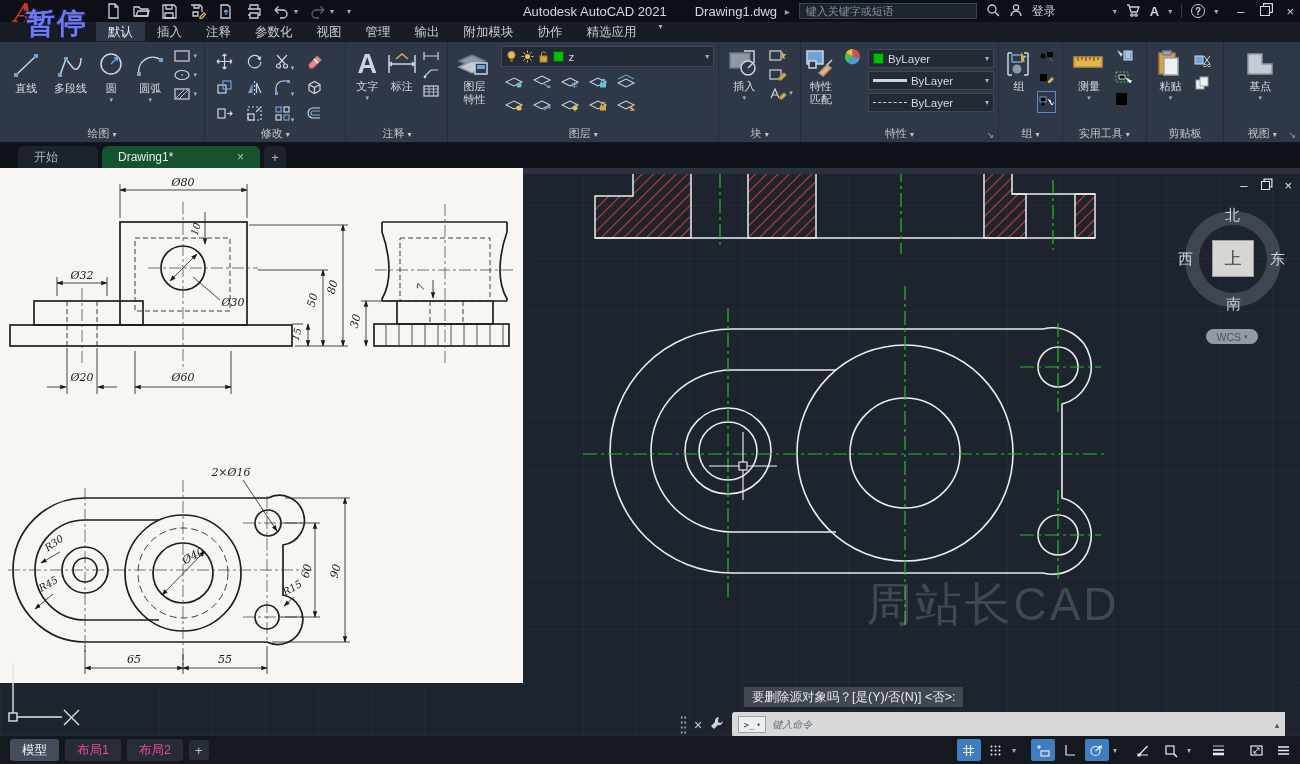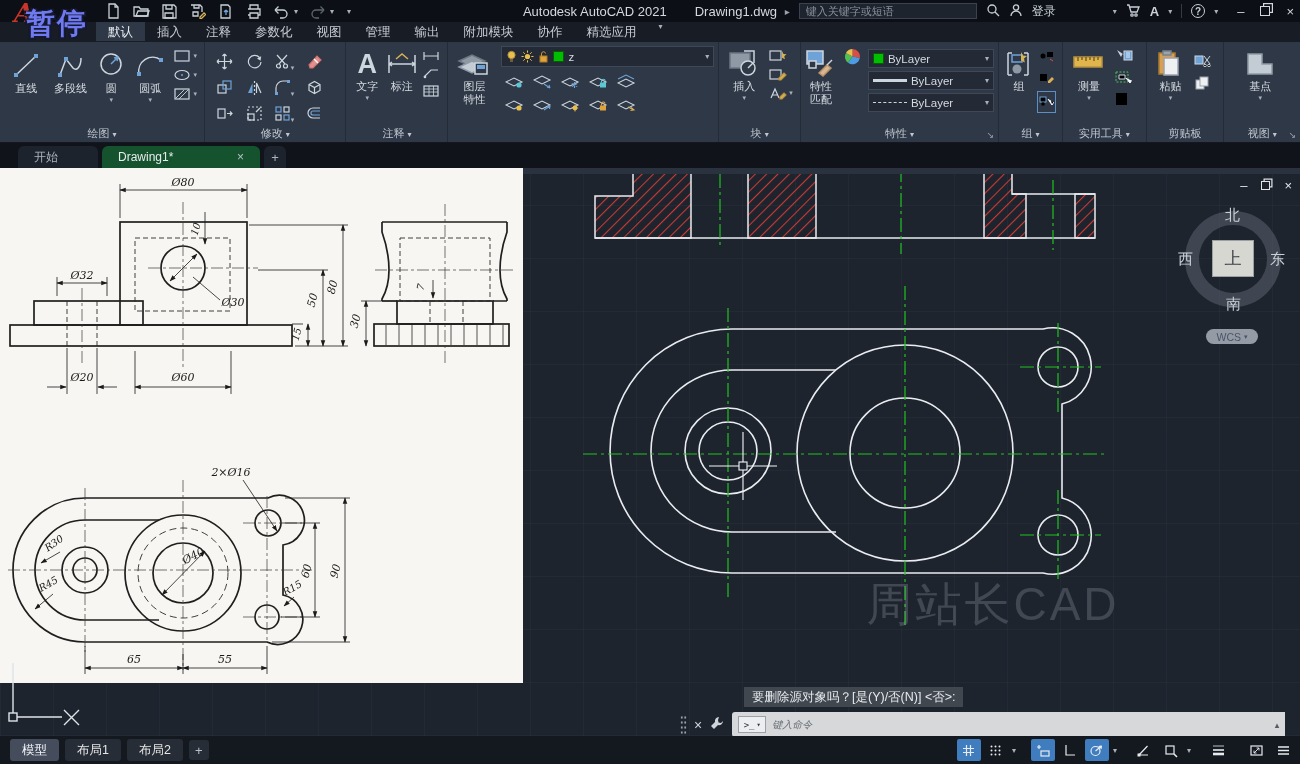--- a/index.html
+++ b/index.html
@@ -126,21 +126,21 @@
   .prompt-chip .cx { font-size:7px; }
   .cmd-input { flex:1; border:none; outline:none; background:transparent; font-style:italic;
     font-size:10px; color:#3c4147; }
   .cmd-input::placeholder { color:#6a7076; font-style:italic; }
   .cmd-up { color:#555b63; font-size:9px; }
 
   
   .statusbar { position:relative; height:28px; background:#14181f; display:flex; align-items:center;
     padding-left:10px; gap:6px; }
   .ltab { height:22px; display:flex; align-items:center; padding:0 12px; font-size:12.5px;
-    border-radius:3px; background:#272d37; color:#e5e5e5; }
+    border-radius:3px; background:#272d37; color:#ec4899; }
   .ltab.active { background:#454d5c; color:#f0f3f7; }
   .ltab-add { width:20px; height:20px; display:flex; align-items:center; justify-content:center;
     background:#272d37; border-radius:3px; color:#b9c0ca; font-size:13px; }
   .status-icons { position:absolute; right:5px; top:3px; display:flex; align-items:center; gap:3px; }
   .sic { width:24px; height:22px; border-radius:2px; display:flex; align-items:center; justify-content:center; }
   .sic svg { stroke:#e8ecf0; fill:none; stroke-width:1.2; }
   .sic.on { background:#3f7dbe; }
   .s-caret { font-size:8px; color:#aab0b9; margin:0 1px; }
   .s-gap { width:8px; }
 </style>
@@ -485,20 +485,21 @@
                     <path d="M12.5 8.5V7a1.8 1.8 0 0 1 3.6-.4" stroke="#e0a33c"></path>
                   </svg></span>
               <span><svg width="19" height="15">
                     <path d="M1 8l8-4 8 4-8 4z"></path>
                     <path d="M11 10l6 3M14 10.5l3 2.5-3.5.5" stroke="#d9b054"></path>
                   </svg></span>
             </div>
           </div>
         </div>
       </div>
+      <div class="panel-label"><span>图层</span> <span class="cx">▾</span></div>
     </div>
 
     <div class="panel" style="width:82px">
       <div style="display:flex">
         <div class="bigbtn" style="width:42px">
           <svg width="32" height="30">
               <rect x="2" y="4" width="20" height="15" fill="#8e99a5" stroke="#6c7682"></rect>
               <path d="M16 2h10v12" fill="none" stroke="#cdd5de"></path>
               <circle cx="20" cy="19" r="7" fill="#2e3846" stroke="#cdd5de"></circle>
               <path d="M20 19l5-5" stroke="#cdd5de"></path>

